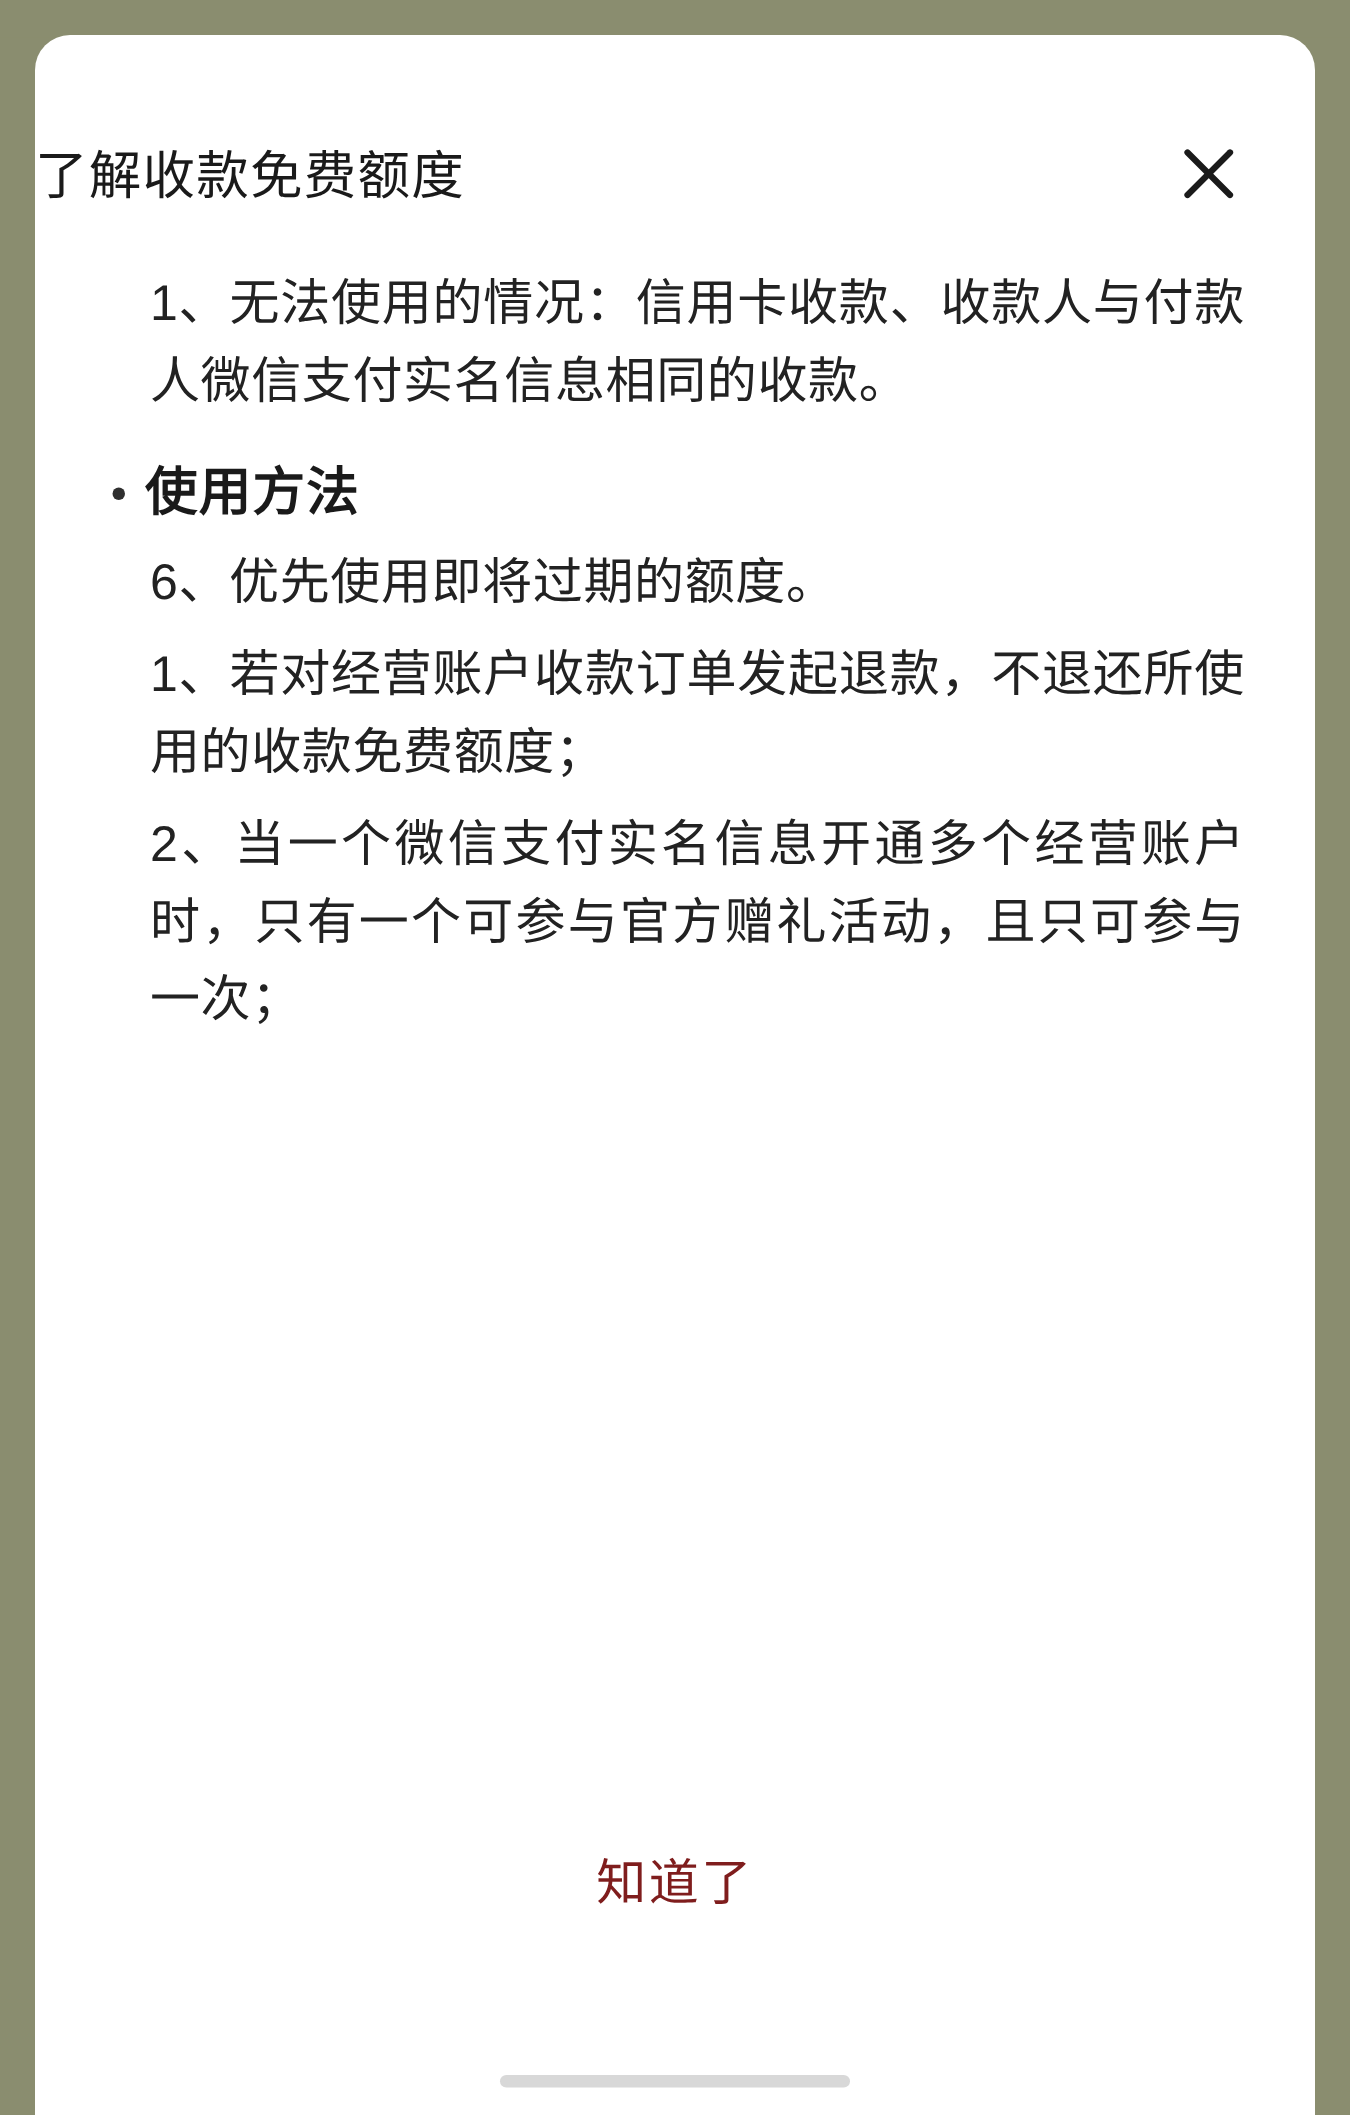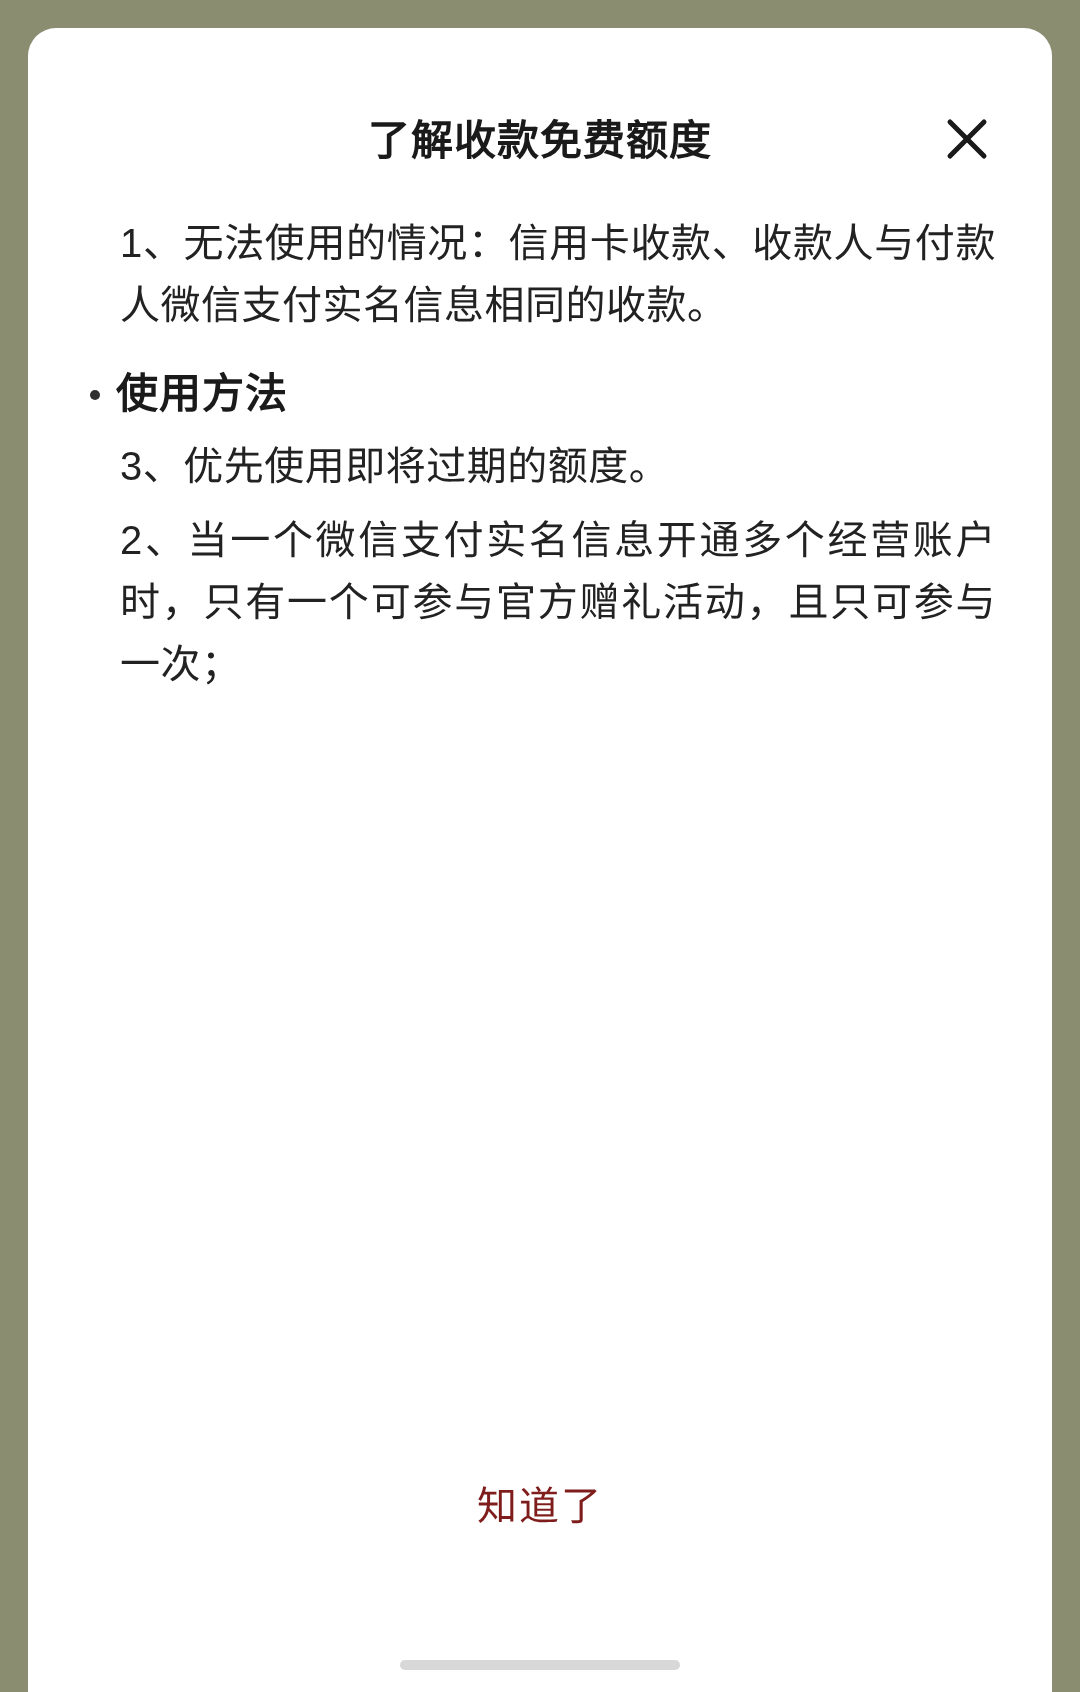--- a/index.html
+++ b/index.html
@@ -40,23 +40,22 @@
   }
   .sheet-header {
     position: relative;
     height: 148px;
   }
   .sheet-title {
     position: absolute;
     left: 0;
     right: 0;
     top: 78px;
-    text-align: center;
     font-size: 42px;
-    font-weight: bold;
+    font-weight: normal;
     color: #1a1a1a;
     letter-spacing: 1px;
   }
   .close-icon {
     position: absolute;
     right: 62px;
     top: 88px;
     width: 46px;
     height: 46px;
     cursor: pointer;
@@ -158,24 +157,25 @@
 
     <div class="content">
 
       <p class="para">1、无法使用的情况：信用卡收款、收款人与付款人微信支付实名信息相同的收款。</p>
 
       <div class="section">
         <div class="section-head">
           <span class="bullet"></span>
           <span class="section-title">使用方法</span>
         </div>
-        <p class="item">3、优先使用即将过期的额度。</p>
+        <p class="item">6、优先使用即将过期的额度。</p>
       </div>
 
       <div class="section">
+        <p class="item">1、若对经营账户收款订单发起退款，不退还所使用的收款免费额度；</p>
         <p class="item">2、当一个微信支付实名信息开通多个经营账户时，只有一个可参与官方赠礼活动，且只可参与一次；</p>
       </div>
 
     </div>
 
     <div class="footer">
       <button class="confirm-btn">知道了</button>
     </div>
 
     <div class="home-indicator"></div>

